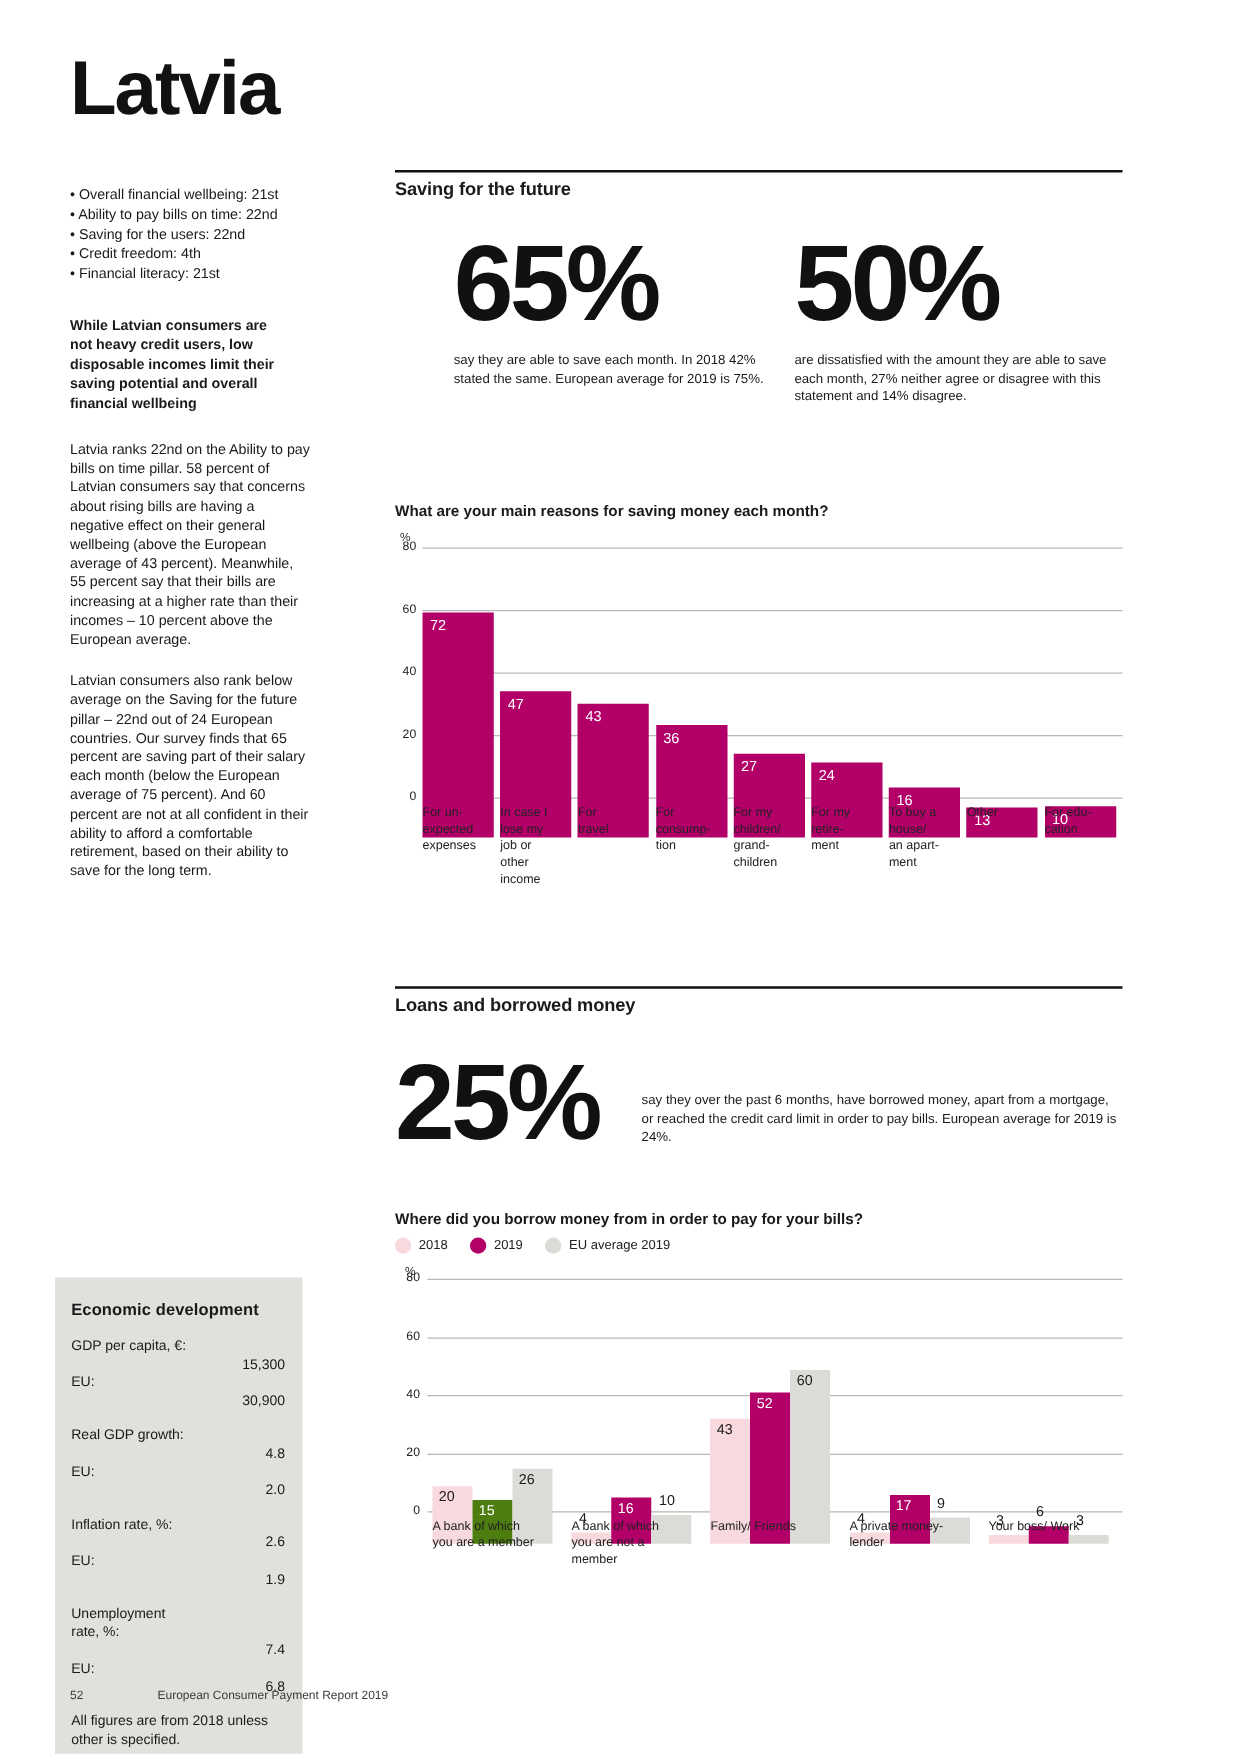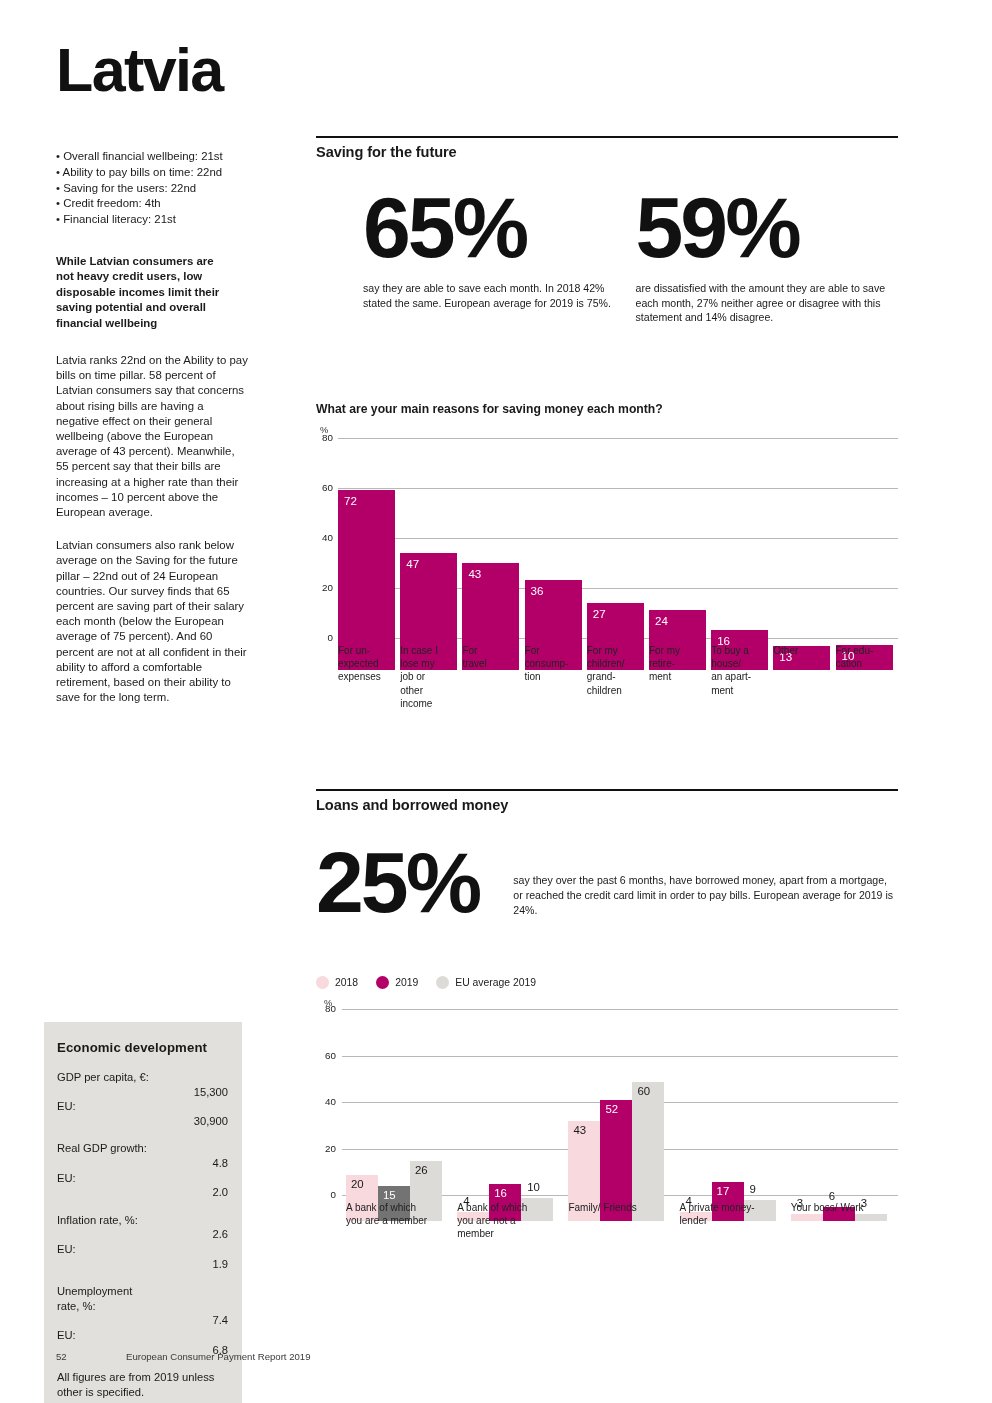--- a/index.html
+++ b/index.html
@@ -295,40 +295,40 @@
       <div class="econ-row">
         <span class="lbl">rate, %:</span>
         <span class="val">7.4</span>
       </div>
       <div class="econ-row">
         <span class="lbl">EU:</span>
         <span class="val">6.8</span>
       </div>
     </div>
 
-    <div class="econ-note">All figures are from 2019 unless other is specified.</div>
+    <div class="econ-note">All figures are from 2018 unless other is specified.</div>
   </div>
 
   <div class="footer">
     <span class="pg">52</span><span>European Consumer Payment Report 2019</span>
   </div>
 
   <div class="right-col">
 
     <div style="position:absolute; left:0; top:136px; width:582px;">
       <div class="section-rule"></div>
       <div class="section-head">Saving for the future</div>
 
       <div class="stat-row">
         <div class="stat-block">
           <div class="big-num">65%</div>
           <div class="stat-cap">say they are able to save each month. In 2018 42% stated the same. European average for 2019 is 75%.</div>
         </div>
         <div class="stat-block second">
-          <div class="big-num">59%</div>
+          <div class="big-num">50%</div>
           <div class="stat-cap">are dissatisfied with the amount they are able to save each month, 27% neither agree or disagree with this statement and 14% disagree.</div>
         </div>
       </div>
     </div>
 
     <div style="position:absolute; left:0; top:402px; width:582px;">
       <div class="chart-title">What are your main reasons for saving money each month?</div>
 
       <div class="chart1-wrap">
         <div class="axis-pct">%</div>
@@ -451,20 +451,21 @@
         <div style="width:200px;">
           <div class="big-num">25%</div>
         </div>
         <div style="width:390px; padding-top:30px;">
           <div style="font-size:10.6px; line-height:14.8px;">say they over the past 6 months, have borrowed money, apart from a mortgage, or reached the credit card limit in order to pay bills. European average for 2019 is 24%.</div>
         </div>
       </div>
     </div>
 
     <div style="position:absolute; left:0; top:968px; width:582px;">
+      <div class="chart-title">Where did you borrow money from in order to pay for your bills?</div>
 
       <div class="legend">
         <div class="legend-item">
           <span class="swatch" style="background:#f7d9de;"></span>
           <span class="legend-txt">2018</span>
         </div>
         <div class="legend-item">
           <span class="swatch" style="background:#b30069;"></span>
           <span class="legend-txt">2019</span>
         </div>
@@ -488,21 +489,21 @@
         <div class="ytick2" style="top:93px;">40</div>
         <div class="ytick2" style="top:139.5px;">20</div>
         <div class="ytick2" style="top:186px;">0</div>
 
         <div class="groups2">
 
           <div class="group2">
             <div class="g2bar" style="height:46.5px;background:#f7d9de;">
                 <span class="vlab-in" style="color:#1a1a1a;">20</span>
               </div>
-            <div class="g2bar" style="height:34.9px;background:#737373;">
+            <div class="g2bar" style="height:34.9px;background:#4d7c0f;">
                 <span class="vlab-in" style="color:#ffffff;">15</span>
               </div>
             <div class="g2bar" style="height:60.5px;background:#dddbd7;">
                 <span class="vlab-in" style="color:#1a1a1a;">26</span>
               </div>
           </div>
 
           <div class="group2">
             <div class="g2bar" style="height:9.3px;background:#f7d9de;">
                 <span class="vlab-out">4</span>

